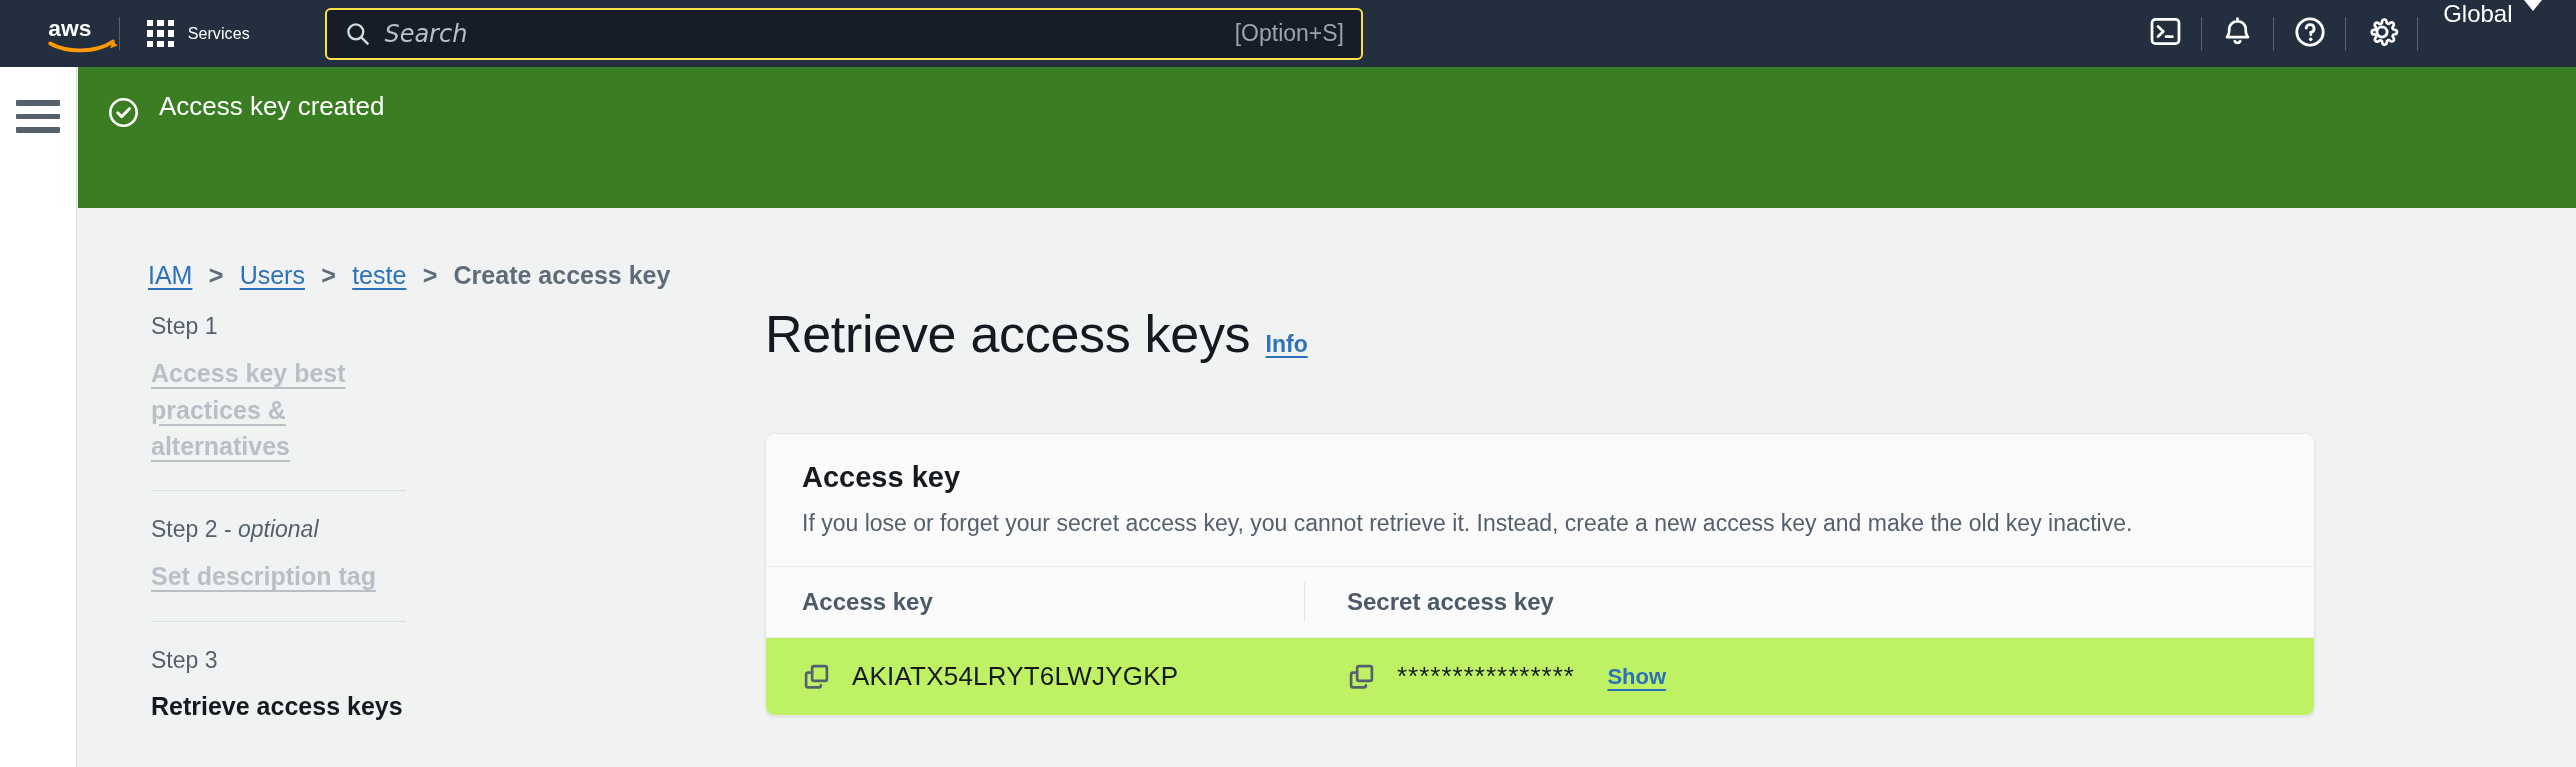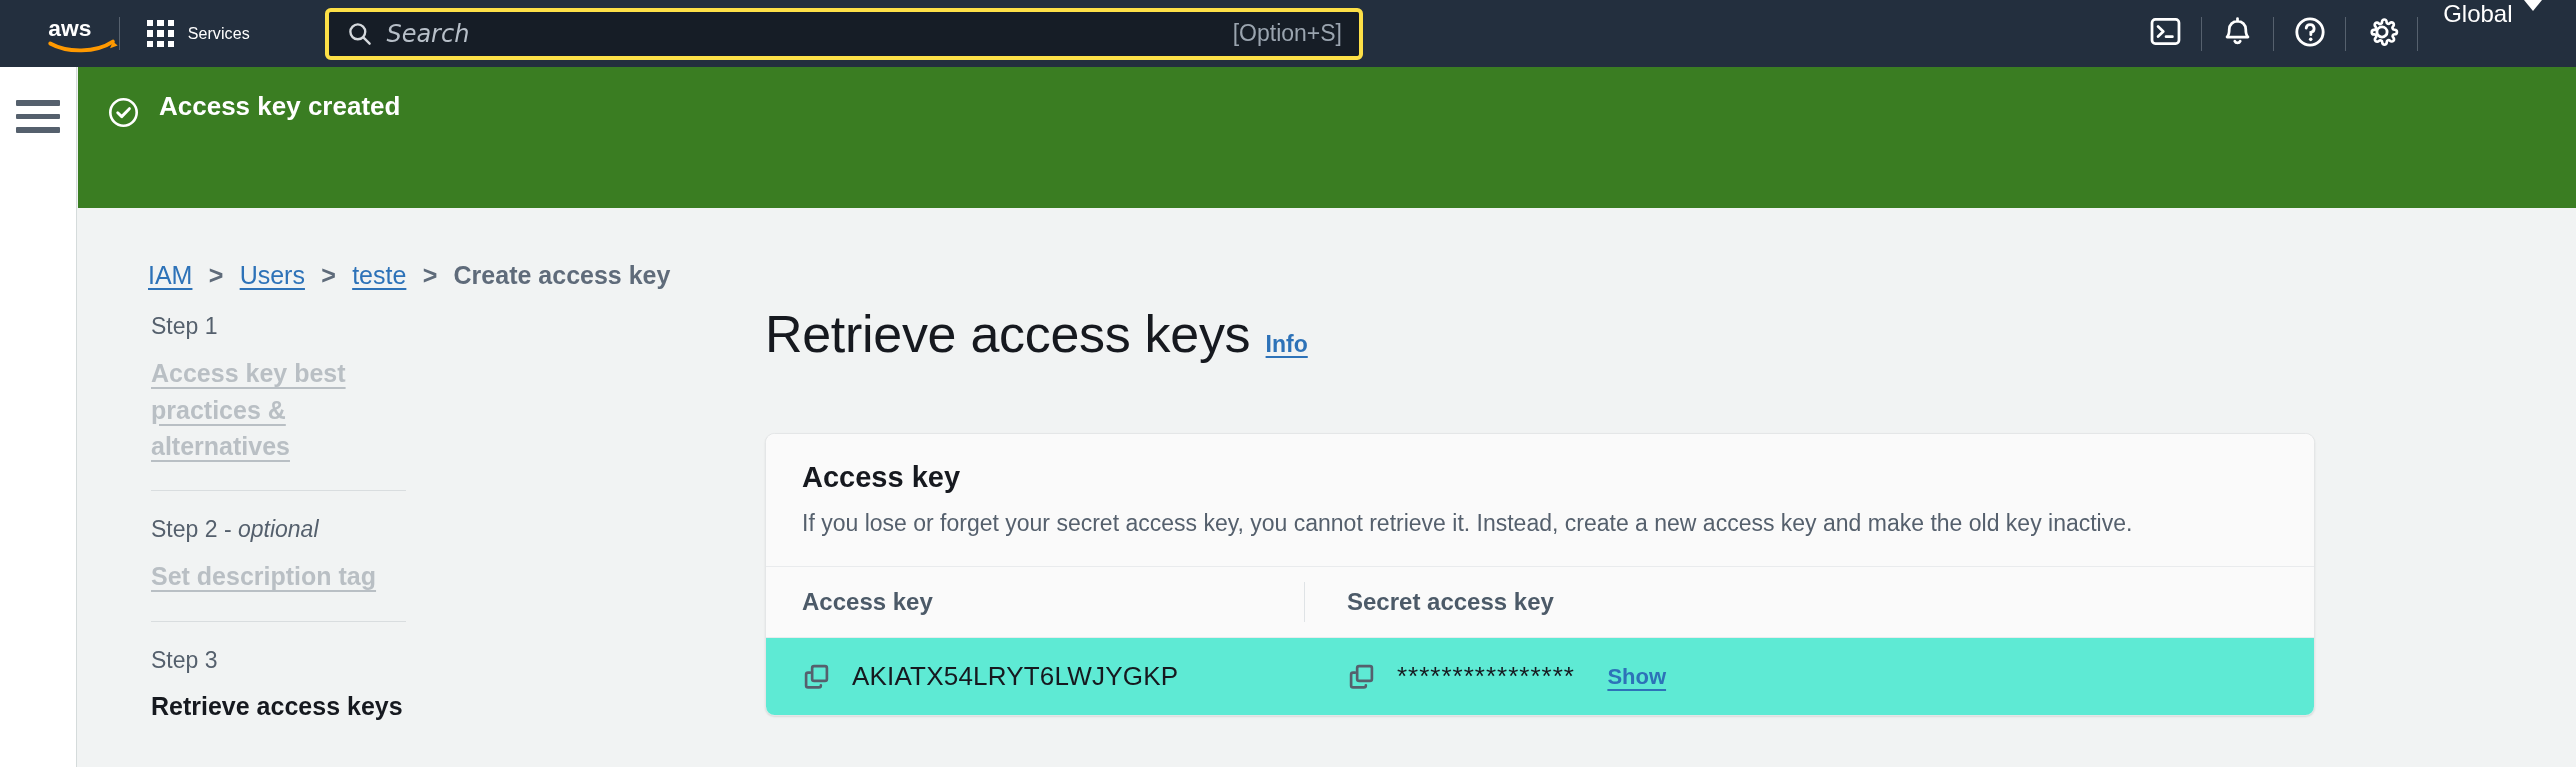--- a/index.html
+++ b/index.html
@@ -58,21 +58,21 @@
     font-size: 16px;
     letter-spacing: 0.1px;
   }
   .searchbar {
     position: absolute;
     left: 325px;
     top: 7.7px;
     width: 1038px;
     height: 52px;
     background: #161d26;
-    border: 4px solid #fde047;
+    border: 2px solid #fde047;
     border-radius: 5.7px;
     display: flex;
     align-items: center;
     padding: 0 17px;
     cursor: text;
   }
   .search-icon { flex: 0 0 auto; margin-right: 13.4px; display: flex; }
   .search-placeholder {
     color: #b7bfc8;
     font-size: 24px;
@@ -153,21 +153,21 @@
     background: #3a7d22;
     padding: 23px 34px 0 29px;
     display: flex;
     align-items: flex-start;
   }
   .flash-icon { margin-top: 5.7px; flex: 0 0 auto; }
   .flash-text { margin-left: 19px; }
   .flash-title {
     color: #ffffff;
     font-size: 26px;
-    font-weight: bold;
+    font-weight: normal;
     line-height: 1.25;
   }
   .flash-body {
     color: #ffffff;
     font-size: 25px;
     margin-top: 17px;
     line-height: 1.3;
   }
 
   
@@ -309,21 +309,21 @@
     align-items: center;
     height: 100%;
   }
   .th-access { width: 538px; padding-left: 36px; }
   .th-sep { width: 1px; height: 40px; background: #dfe3e6; }
   .th-secret { padding-left: 42px; }
   .table-row {
     display: flex;
     align-items: center;
     height: 77px;
-    background: #5eead4;
+    background: #bef264;
   }
   .td {
     display: flex;
     align-items: center;
     height: 100%;
   }
   .td-access { width: 538px; padding-left: 36px; gap: 21px; }
   .td-secret { padding-left: 43px; gap: 21px; }
   .copy-btn { cursor: pointer; display: flex; flex: 0 0 auto; }
   .key-value {

